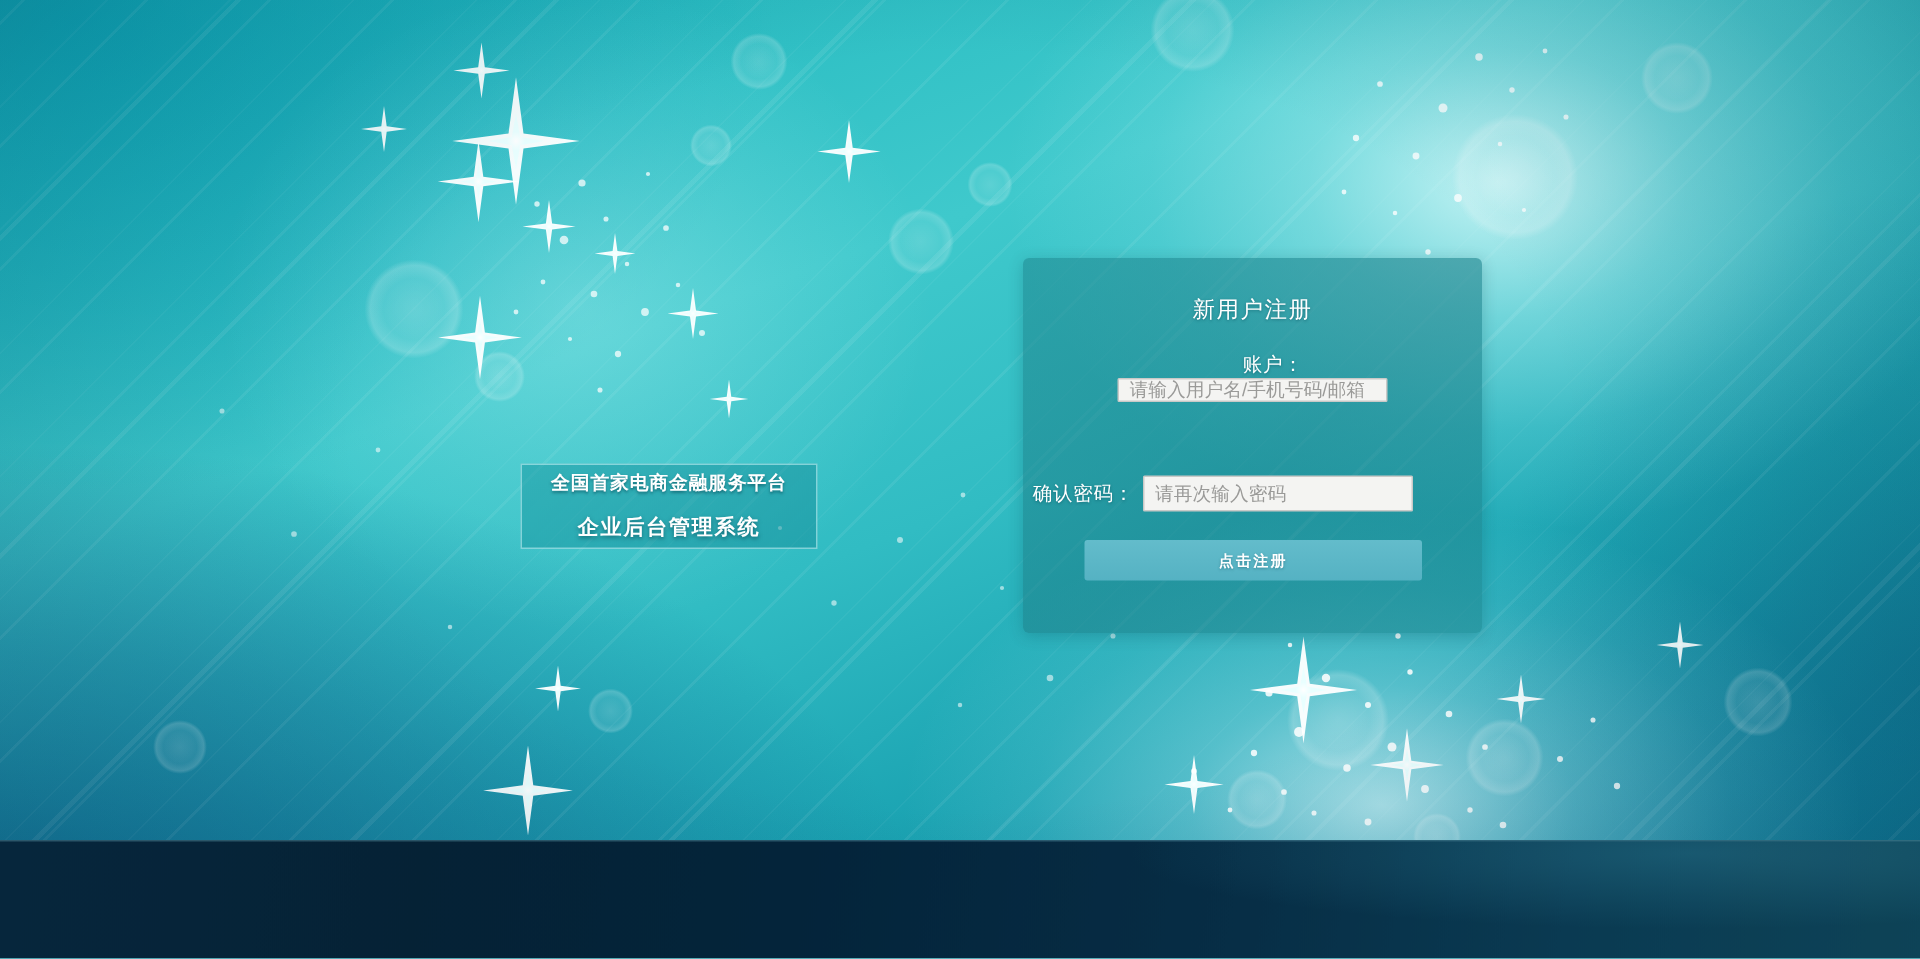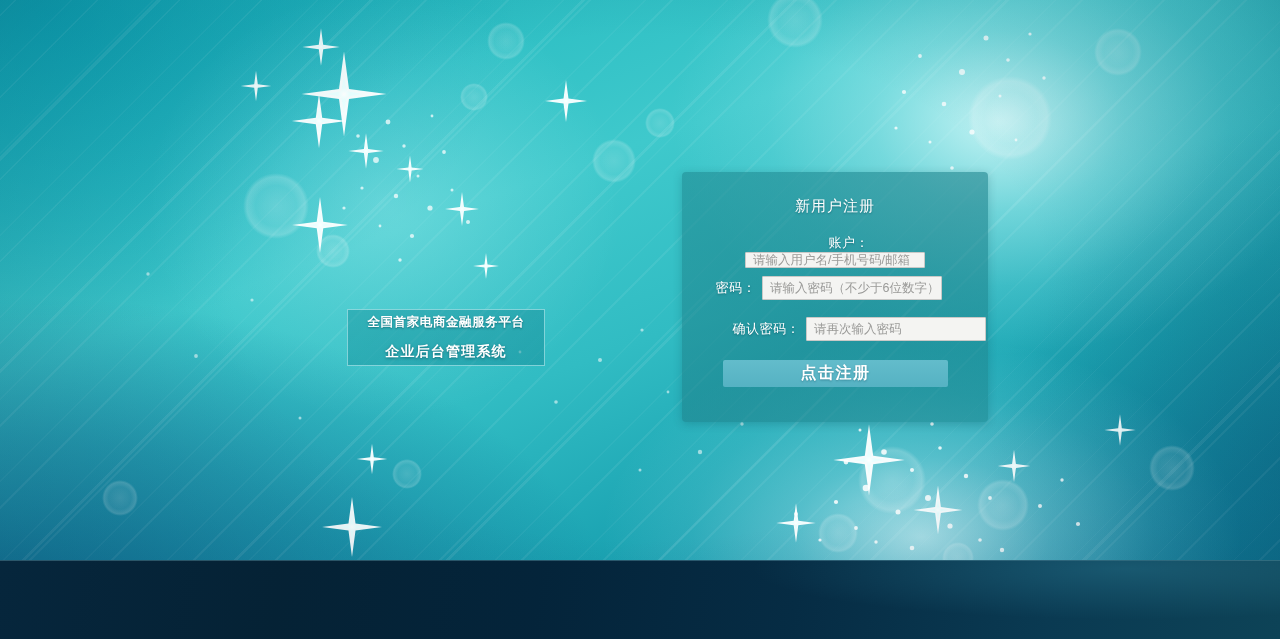--- a/index.html
+++ b/index.html
@@ -141,21 +141,21 @@
     letter-spacing:1px;
     text-shadow:0 1px 2px rgba(0,60,75,.45);
   }
 
   .form-row {
     position:absolute; left:0; width:306px; height:24px;
     display:flex; align-items:center;
   }
   .row-account { top:62px;flex-direction:column; }
   .row-password{ top:104px; }
-  .row-confirm { top:145px;margin-left:44px; }
+  .row-confirm { top:145px; }
 
   .field-label {
     width:80px; text-align:right;
     padding-right:6px;
     font-size:13px; color:#ffffff;
     letter-spacing:.5px;
     text-shadow:0 1px 2px rgba(0,60,75,.45);
     white-space:nowrap;
   }
   .field-input {
@@ -170,21 +170,21 @@
     outline:none;
     line-height:22px;
   }
   .field-input::placeholder { color:#9a9a98; opacity:1; }
 
   .submit-button {
     position:absolute; left:41px; top:188px;
     width:225px; height:27px;
     background:linear-gradient(180deg, #63bccb 0%, #55b2c3 100%);
     border:none; border-radius:2px;
-    color:#ffffff; font-size:16px; font-weight:bold;
+    color:#ffffff; font-size:10px; font-weight:bold;
     letter-spacing:1.5px;
     font-family:"Liberation Sans", "DejaVu Sans", sans-serif;
     cursor:pointer;
     text-shadow:0 1px 2px rgba(0,65,85,.40);
   }
 </style>
 </head>
 <body>
 
 <div id="stage">
@@ -345,24 +345,20 @@
 
   <div class="register-panel">
 
     <div class="panel-title">新用户注册</div>
 
     <div class="form-row row-account">
       <label class="field-label">账户：</label>
       <input class="field-input" type="text" placeholder="请输入用户名/手机号码/邮箱" style="">
     </div>
 
-    <div class="form-row row-password">
-      <label class="field-label">密码：</label>
-      <input class="field-input" type="text" placeholder="请输入密码（不少于6位数字）" style="">
-    </div>
 
     <div class="form-row row-confirm">
       <label class="field-label">确认密码：</label>
       <input class="field-input" type="text" placeholder="请再次输入密码" style="">
     </div>
 
     <button class="submit-button">点击注册</button>
   </div>
 
   <div class="bottom-strip">

